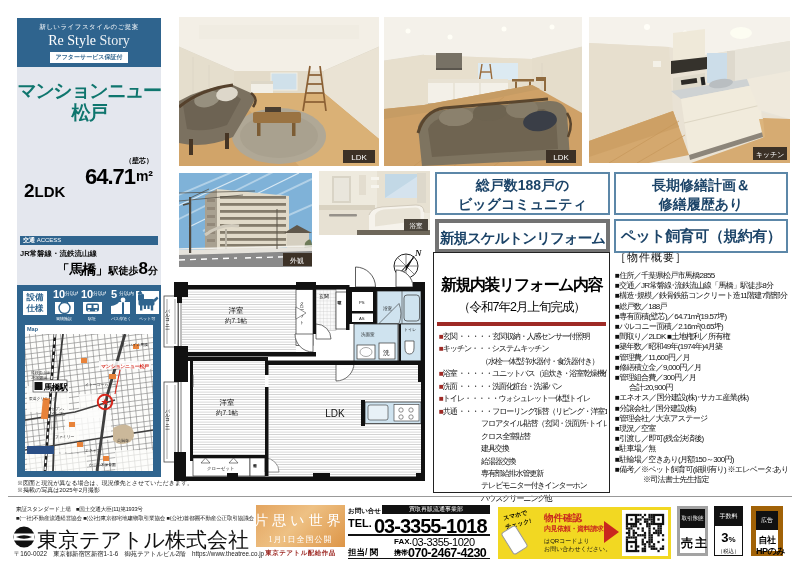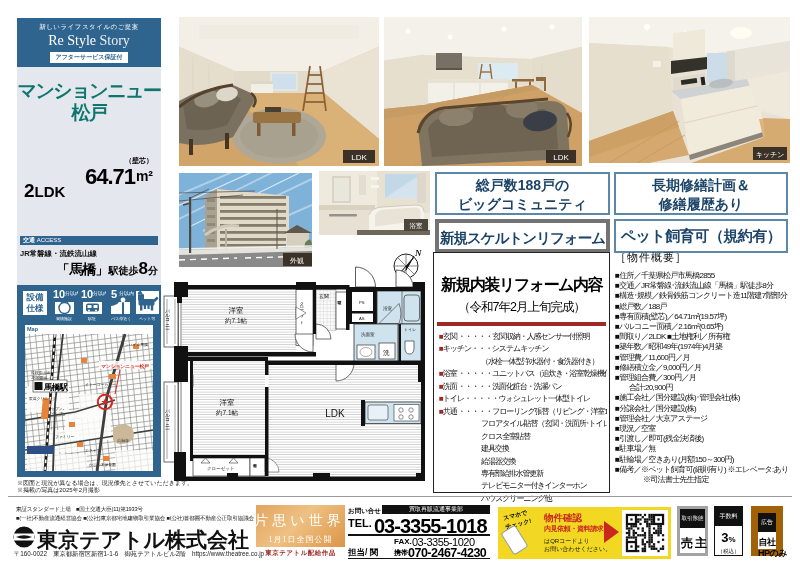--- a/index.html
+++ b/index.html
@@ -640,21 +640,21 @@
     <div>■構造･規模／鉄骨鉄筋コンクリート造11階建7階部分</div>
     <div>■総戸数／188戸</div>
     <div>■専有面積(壁芯)／64.71m²(19.57坪)</div>
     <div>■バルコニー面積／2.16m²(0.65坪)</div>
     <div>■間取り／2LDK ■土地権利／所有権</div>
     <div>■築年数／昭和49年(1974年)4月築</div>
     <div>■管理費／11,600円／月</div>
     <div>■修繕積立金／9,000円／月</div>
     <div>■管理組合費／300円／月</div>
     <div style="padding-left:14px">合計:20,900円</div>
-    <div>■施工会社／国分建設(株)･管理会社(株)</div>
+    <div>■エネオス／国分建設(株)･サカエ産業(株)</div>
     <div>■分譲会社／国分建設(株)</div>
     <div>■管理会社／大京アステージ</div>
     <div>■現況／空室</div>
     <div>■引渡し／即可(残金決済後)</div>
     <div>■駐車場／無</div>
     <div>■駐輪場／空きあり(月額150～300円)</div>
     <div>■備考／※ペット飼育可(細則有り) ※エレベータ:あり</div>
     <div style="padding-left:28px">※司法書士先生指定</div>
   </div>
 </div>
@@ -662,21 +662,21 @@
 <div class="abs" style="left:8px;top:496px;width:784px;height:1px;background:#999"></div>
 
 <div class="abs" style="left:16px;top:505px;font-size:5.6px;color:#222;line-height:8.5px;white-space:nowrap;letter-spacing:-.2px">東証スタンダード上場　■国土交通大臣(11)第1933号<br>■(一社)不動産流通経営協会 ■(公社)東京都宅地建物取引業協会 ■(公社)首都圏不動産公正取引協議会</div>
 
 <svg class="abs" style="left:13px;top:526px" width="22" height="22" viewBox="0 0 22 22">
   <circle cx="11" cy="11" r="10.5" fill="#111"></circle>
   <rect x="1" y="7.5" width="20" height="7" fill="#fff"></rect>
   <path d="M3 11 q8 -3.4 16 0 q-8 3.4 -16 0 z" fill="#111"></path>
 </svg>
 
-<div class="abs" style="left:37px;top:526px;font-size:21px;font-weight:bold;color:#111;letter-spacing:0px">東京テアトル株式会社</div>
+<div class="abs" style="left:37px;top:526px;font-size:21px;font-weight:normal;color:#111;letter-spacing:0px">東京テアトル株式会社</div>
 
 <div class="abs" style="left:14px;top:550px;font-size:6.3px;color:#222">〒160-0022　東京都新宿区新宿1-1-6　御苑テアトルビル2階　https://www.theatree.co.jp</div>
 
 <div class="abs" style="left:256px;top:505px;width:89px;height:42px;background:linear-gradient(135deg,#e3a45f,#eec184 45%,#dd9547);text-align:center;color:#fff">
   <div style="font-family:'Liberation Serif',serif;font-size:14px;letter-spacing:4px;margin-top:7px;white-space:nowrap;margin-left:-2px">片思い世界</div>
   <div style="font-family:'Liberation Serif',serif;font-size:8px;letter-spacing:1px;margin-top:4px">1月1日全国公開</div>
 </div>
 <div class="abs" style="left:256px;top:549px;width:89px;text-align:center;font-size:6.5px;font-weight:bold;color:#9e2a25;letter-spacing:.5px">東京テアトル配給作品</div>
 
 <div class="abs" style="left:348px;top:505px;width:144px;height:55px">
@@ -825,18 +825,18 @@
 
 <div class="abs" style="left:677px;top:506px;width:31px;height:50px;border:3px solid #a3a3a3">
   <div style="background:#111;color:#fff;font-size:5.5px;text-align:center;height:19px;line-height:19px">取引形態</div>
   <div style="font-size:12px;font-weight:bold;text-align:center;line-height:30px;letter-spacing:2px;margin-left:1px;white-space:nowrap">売主</div>
 </div>
 <div class="abs" style="left:714px;top:506px;width:29px;height:50px;border:1px solid #111">
   <div style="background:#111;color:#fff;font-size:6px;text-align:center;height:19px;line-height:19px">手数料</div>
   <div style="font-size:13px;font-weight:bold;text-align:center;line-height:16px;margin-top:4px">3<span style="font-size:8px">%</span></div>
   <div style="font-size:5.5px;text-align:center">（税込）</div>
 </div>
-<div class="abs" style="left:751px;top:506px;width:32px;height:50px;border:7px solid #a16207">
+<div class="abs" style="left:751px;top:506px;width:32px;height:50px;border:5px solid #a16207">
   <div style="background:#111;color:#fff;font-size:6px;text-align:center;height:19px;line-height:19px">広告</div>
   <div style="font-size:9px;font-weight:bold;text-align:center;line-height:10.5px;margin-top:5px;letter-spacing:-.5px;white-space:nowrap">自社<br>HPのみ</div>
 </div>
 
 </div>
 
 </body></html>

